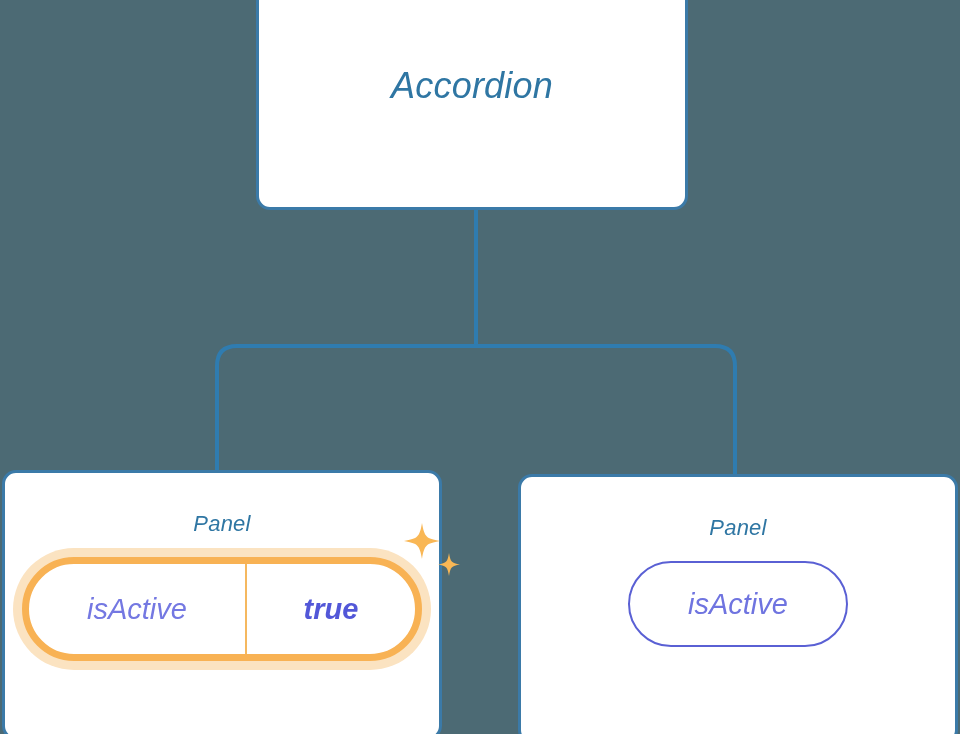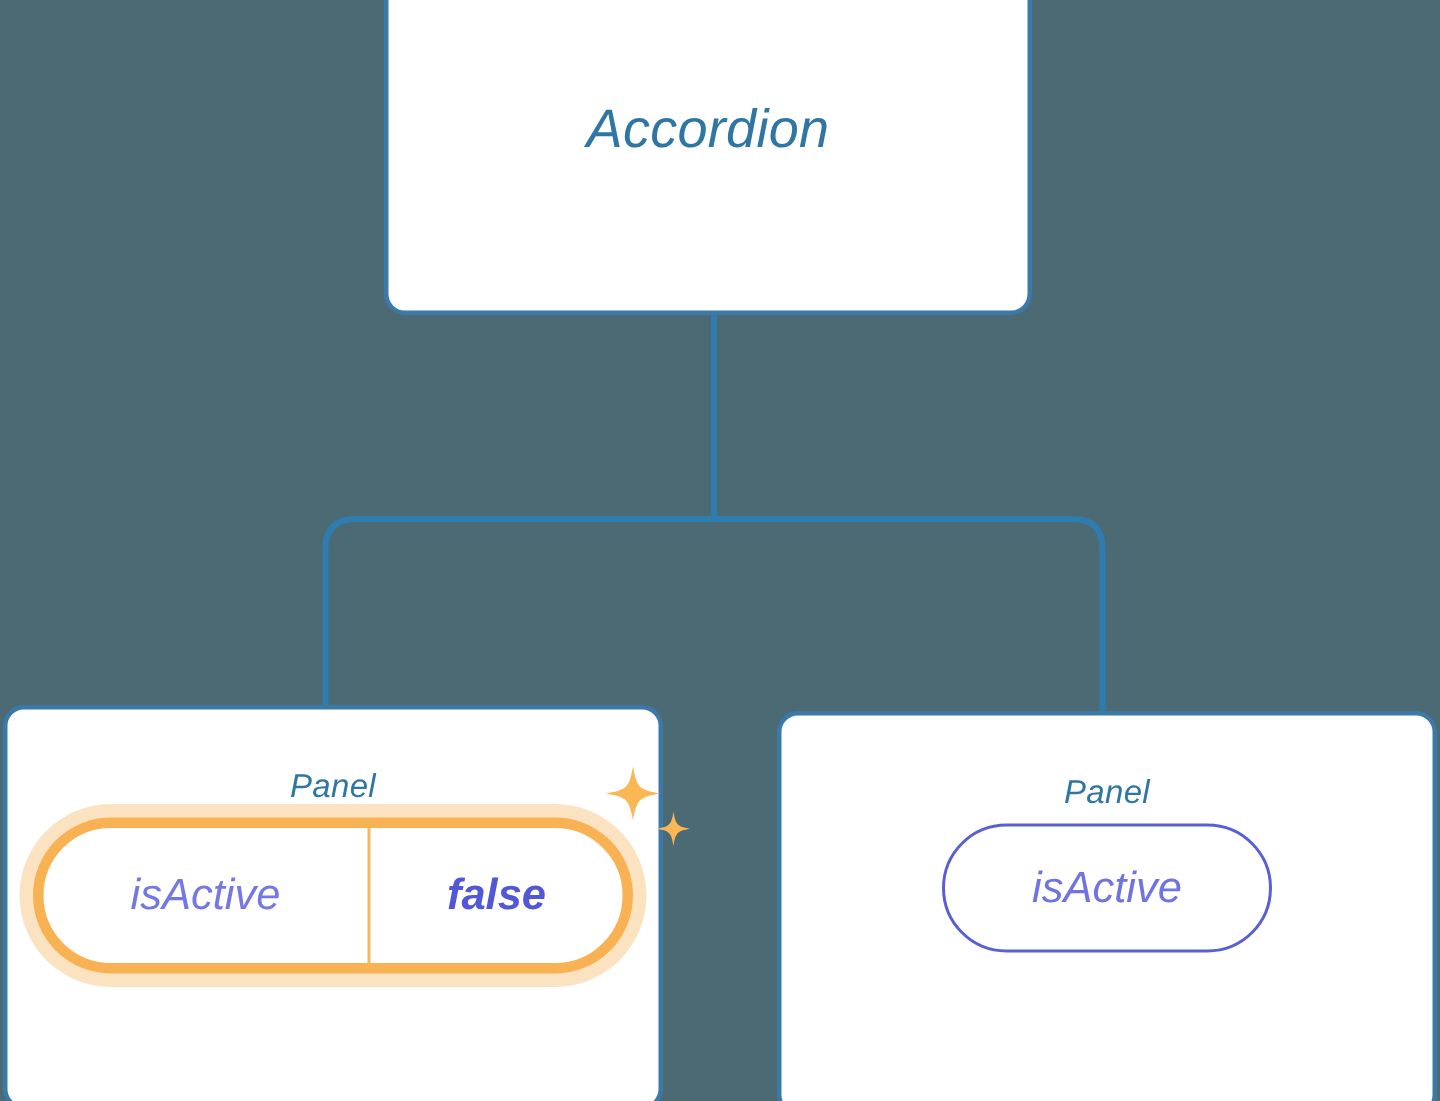--- a/index.html
+++ b/index.html
@@ -66,21 +66,21 @@
   .panel-left  { left: 2px;   top: 470px; }
   .panel-right { left: 518px; top: 474px; }
 
   .node-panel .node-title {
     font-size: 22px;
   }
 
   
   .pill-wrap {
     position: relative;
-    margin-top: 10px;
+    margin-top: 22px;
     display: flex;
     align-items: flex-start;
     justify-content: center;
   }
 
   .pill {
     display: flex;
     align-items: stretch;
     border-radius: 999px;
     background: #ffffff;
@@ -158,21 +158,21 @@
   <div class="node node-root">
     <div class="node-title">Accordion</div>
   </div>
 
   <div class="node node-panel panel-left">
     <div class="node-title">Panel</div>
 
     <div class="pill-wrap">
       <div class="pill pill-hl">
         <div class="pill-key">isActive</div>
-        <div class="pill-val">false</div>
+        <div class="pill-val">true</div>
       </div>
 
       <svg class="sparkles" viewBox="0 0 70 70" width="70" height="70">
         <path d="M 26 2 C 28.5 16 30 17.5 44 20 C 30 22.5 28.5 24 26 38 C 23.5 24 22 22.5 8 20 C 22 17.5 23.5 16 26 2 Z" fill="#f9b755"></path>
         <path d="M 53 32 C 54.5 41 55.4 41.9 64 43.5 C 55.4 45.1 54.5 46 53 55 C 51.5 46 50.6 45.1 42 43.5 C 50.6 41.9 51.5 41 53 32 Z" fill="#f9b755"></path>
       </svg>
     </div>
   </div>
 
   <div class="node node-panel panel-right">

